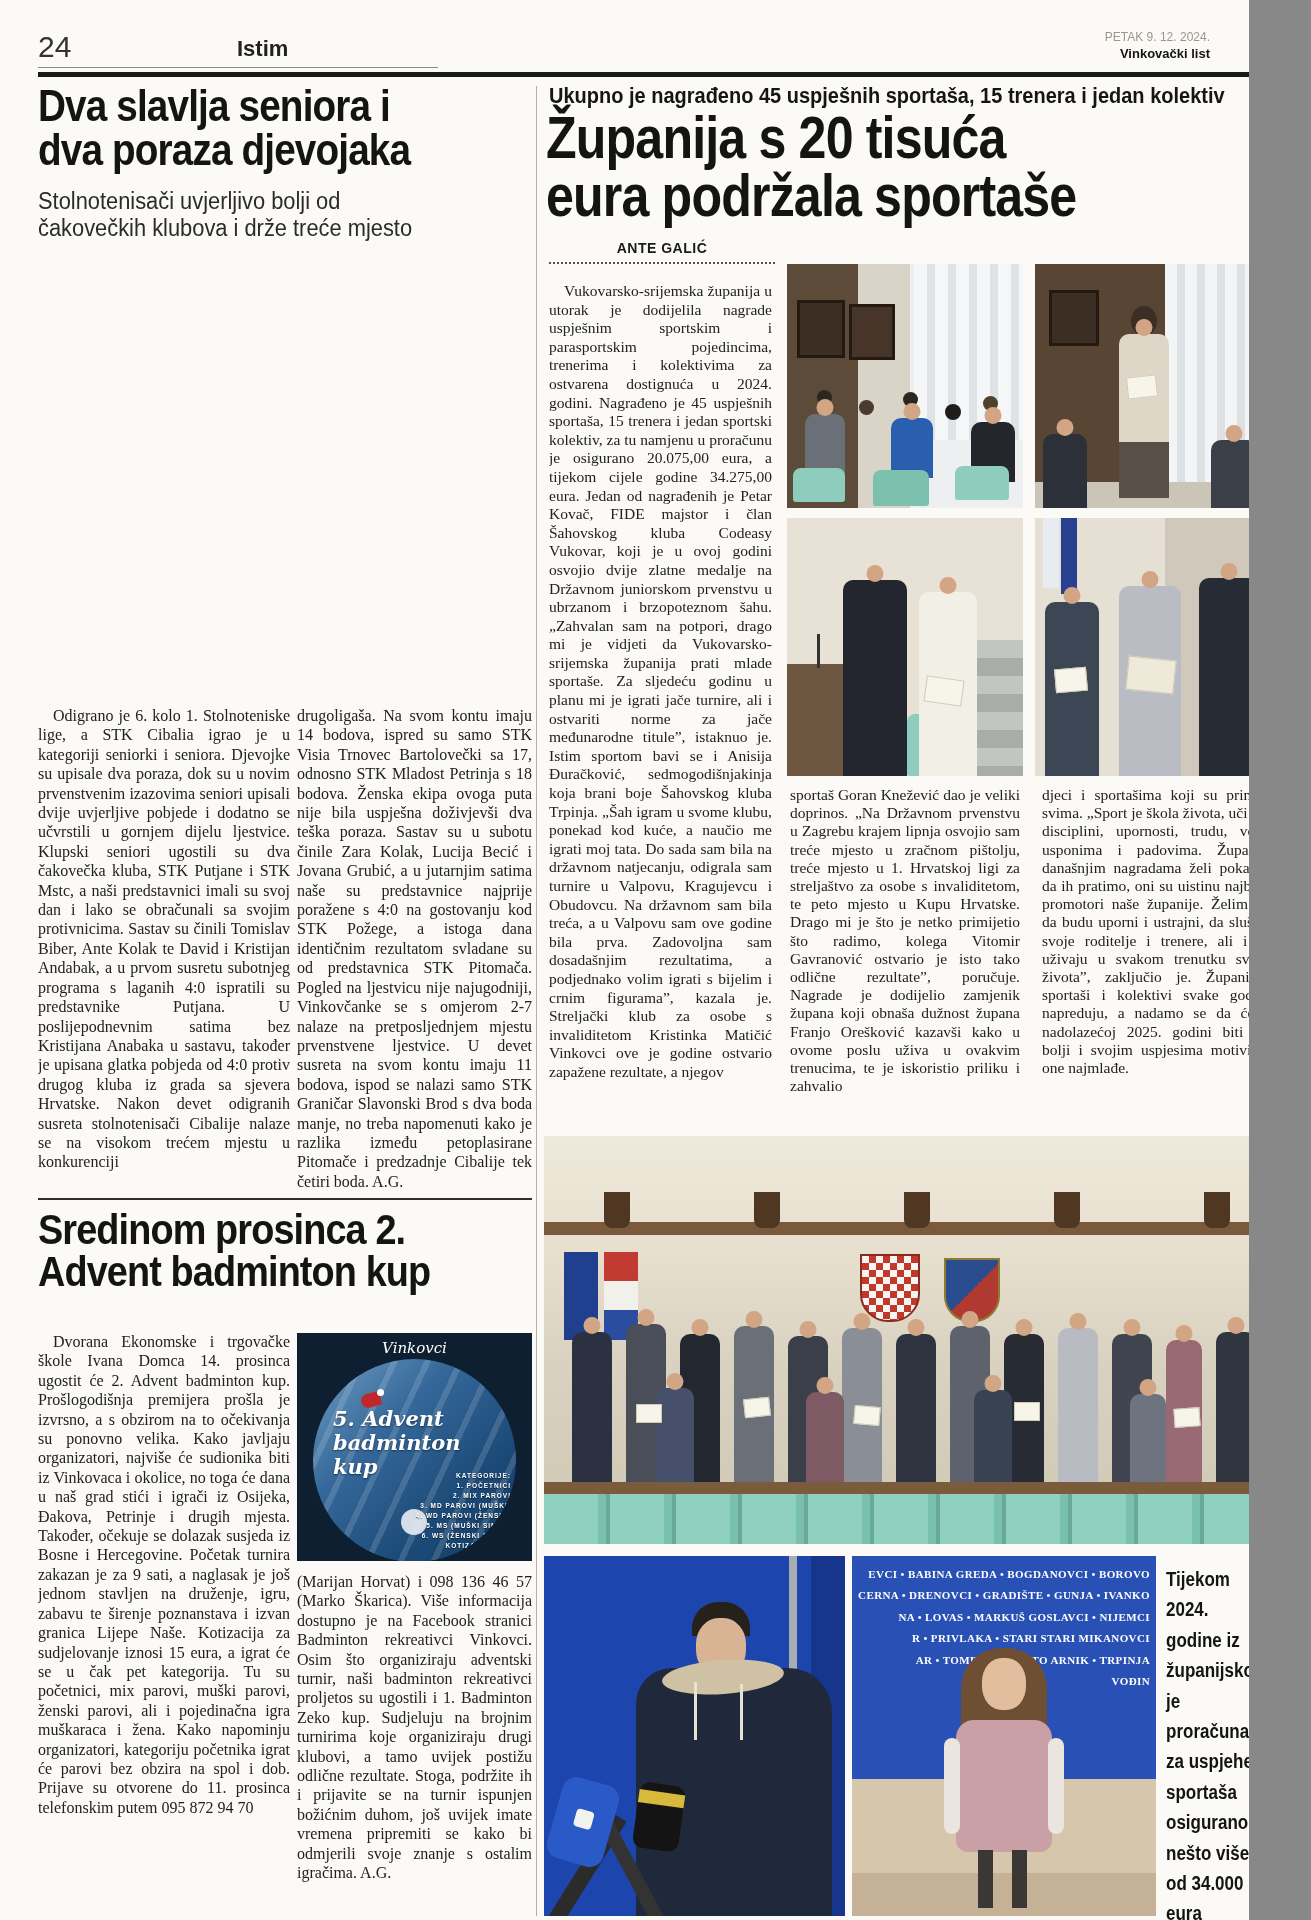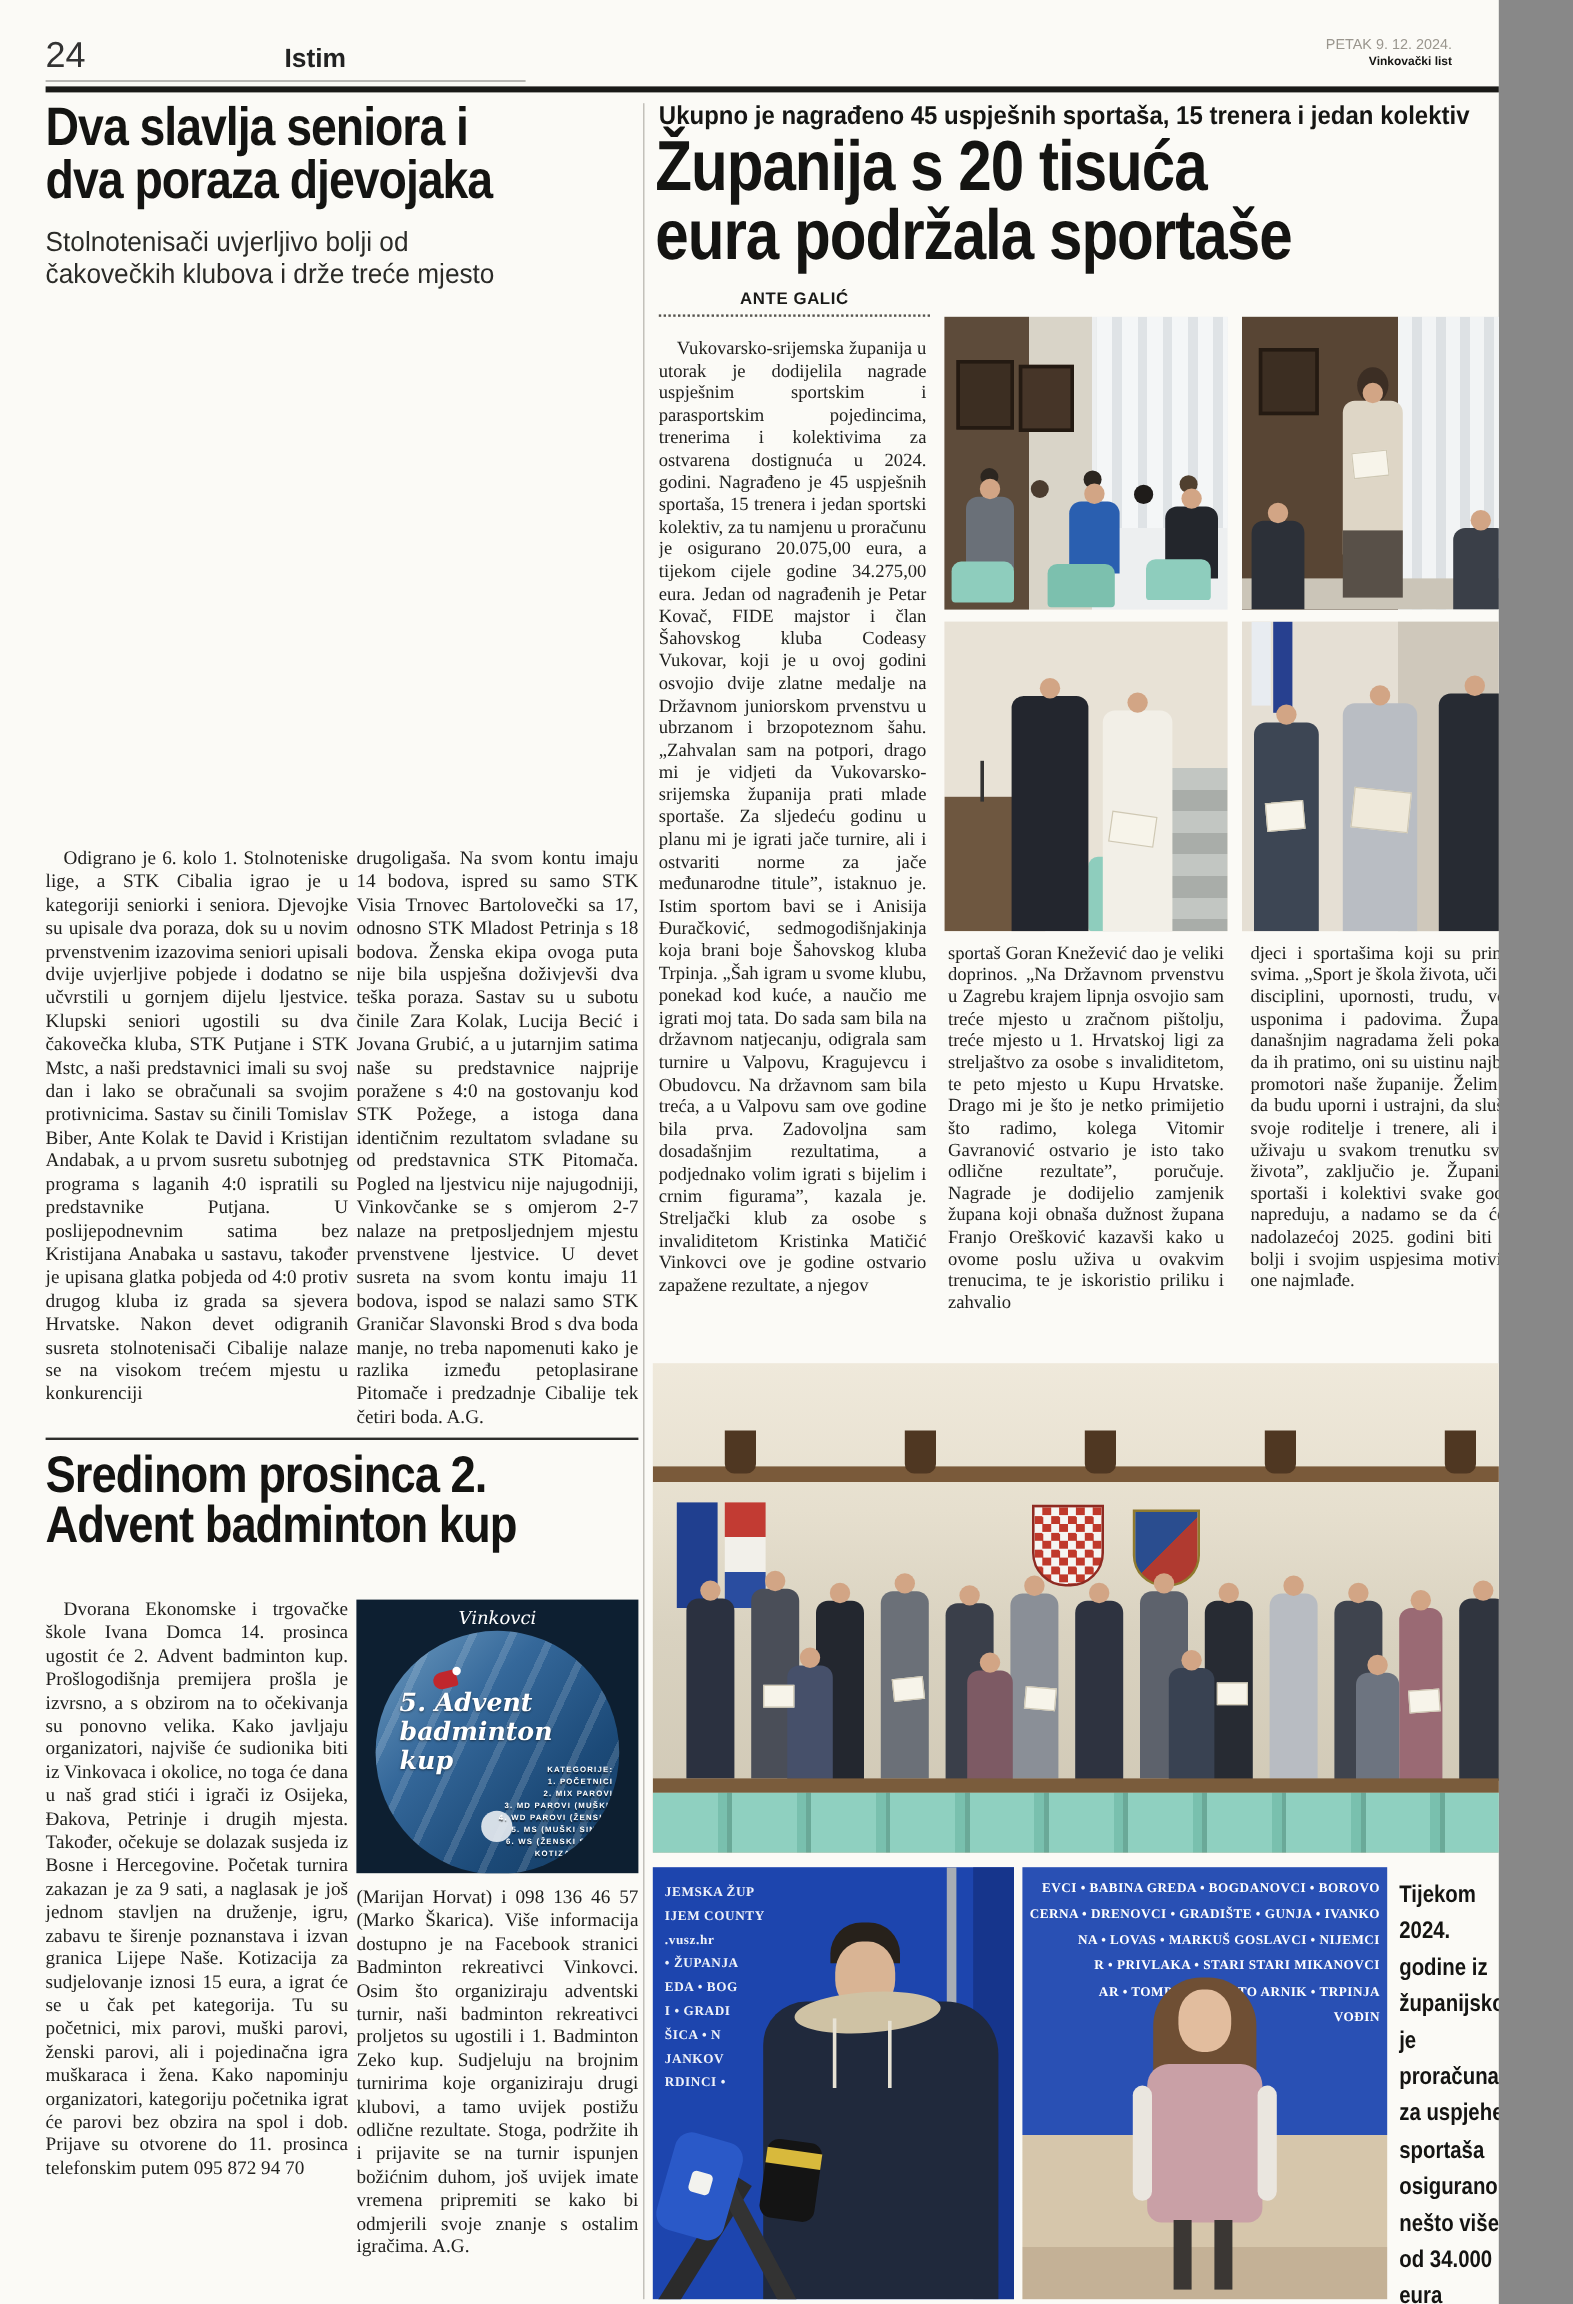--- a/index.html
+++ b/index.html
@@ -20,21 +20,21 @@
   .rule{position:absolute;background:#1a1a18;}
 </style>
 </head>
 <body>
 
 <div class="page">
 
   <div class="abs" style="left:38px;top:30px;font-size:30px;color:#333;">24</div>
   <div class="abs" style="left:237px;top:36px;font-size:22px;font-weight:bold;color:#222;">Istim</div>
   <div class="abs" style="right:39px;top:30px;font-size:12px;color:#9a968e;text-align:right;">PETAK 9. 12. 2024.</div>
-  <div class="abs" style="right:39px;top:46px;font-size:10px;font-weight:bold;color:#141412;text-align:right;">Vinkovački list</div>
+  <div class="abs" style="right:39px;top:46px;font-size:13px;font-weight:bold;color:#141412;text-align:right;">Vinkovački list</div>
   <div class="rule" style="left:38px;top:67px;width:400px;height:1px;background:#8a8a86;"></div>
   <div class="rule" style="left:38px;top:72px;width:1234px;height:5px;"></div>
 
   <div class="abs" style="left:536px;top:86px;width:1px;height:1830px;background:#b5b2ab;"></div>
 
   <div class="abs hl ml" style="left:38px;top:84px;font-size:45px;transform:scaleX(.86);width:580px;">Dva slavlja seniora i
 dva poraza djevojaka</div>
   <div class="abs ml" style="left:38px;top:188px;font-size:23px;line-height:1.16;color:#2b2b28;font-weight:500;transform:scaleX(.95);transform-origin:0 0;width:520px;">Stolnotenisači uvjerljivo bolji od
 čakovečkih klubova i drže treće mjesto</div>
 
@@ -163,29 +163,20 @@
     <div class="cert" style="left:310px;top:270px;width:24px;height:17px;transform:rotate(5deg);"></div>
     <div class="cert" style="left:470px;top:266px;width:24px;height:17px;"></div>
     <div class="cert" style="left:630px;top:272px;width:24px;height:17px;transform:rotate(-4deg);"></div>
     <div class="abs" style="left:0;bottom:50px;width:100%;height:12px;background:#7a5c3c;"></div>
     <div class="abs" style="left:0;bottom:0;width:100%;height:50px;background:repeating-linear-gradient(90deg,#8fd0c0 0 54px,#79c0ae 54px 62px,#6aa998 62px 66px);"></div>
   </div>
 
   <div class="ph" style="left:544px;top:1556px;width:301px;height:360px;background:#1d45ae;">
     <div class="abs" style="right:0;top:0;width:34px;height:100%;background:#16358c;"></div>
     <div class="abs" style="right:48px;top:0;width:8px;height:100%;background:#a8adb4;"></div>
-    <div class="abs ml" style="left:10px;top:12px;width:160px;font-family:'Liberation Serif',serif;font-weight:bold;font-size:11px;line-height:1.8;letter-spacing:.5px;color:rgba(255,255,255,.93);">JEMSKA ŽUP
-IJEM COUNTY
-.vusz.hr
-• ŽUPANJA
-EDA • BOG
-I • GRADI
-ŠICA • N
-JANKOV
-RDINCI •</div>
     <div class="abs" style="left:148px;top:46px;width:58px;height:34px;border-radius:26px 26px 0 0;background:#27211b;"></div>
     <div class="abs" style="left:152px;top:62px;width:50px;height:58px;border-radius:45%;background:#d9b494;"></div>
     <div class="abs" style="left:92px;top:112px;width:196px;height:248px;border-radius:36px 44px 0 0;background:#20293c;"></div>
     <div class="abs" style="left:118px;top:104px;width:122px;height:34px;border-radius:50%;background:#cfc2a4;transform:rotate(-4deg);"></div>
     <div class="abs" style="left:150px;top:126px;width:3px;height:58px;background:#e7e2d4;"></div>
     <div class="abs" style="left:196px;top:128px;width:3px;height:56px;background:#e7e2d4;"></div>
     <div class="abs" style="left:28px;bottom:-40px;width:16px;height:150px;background:#2b2b2b;transform:rotate(32deg);"></div>
     <div class="abs" style="left:86px;bottom:-50px;width:14px;height:170px;background:#333;transform:rotate(-28deg);"></div>
     <div class="abs" style="left:10px;bottom:52px;width:58px;height:84px;border-radius:14px;background:#2a59c8;transform:rotate(16deg);">
       <div class="abs" style="left:20px;top:30px;width:18px;height:18px;border-radius:4px;background:#f2f2ee;"></div>

